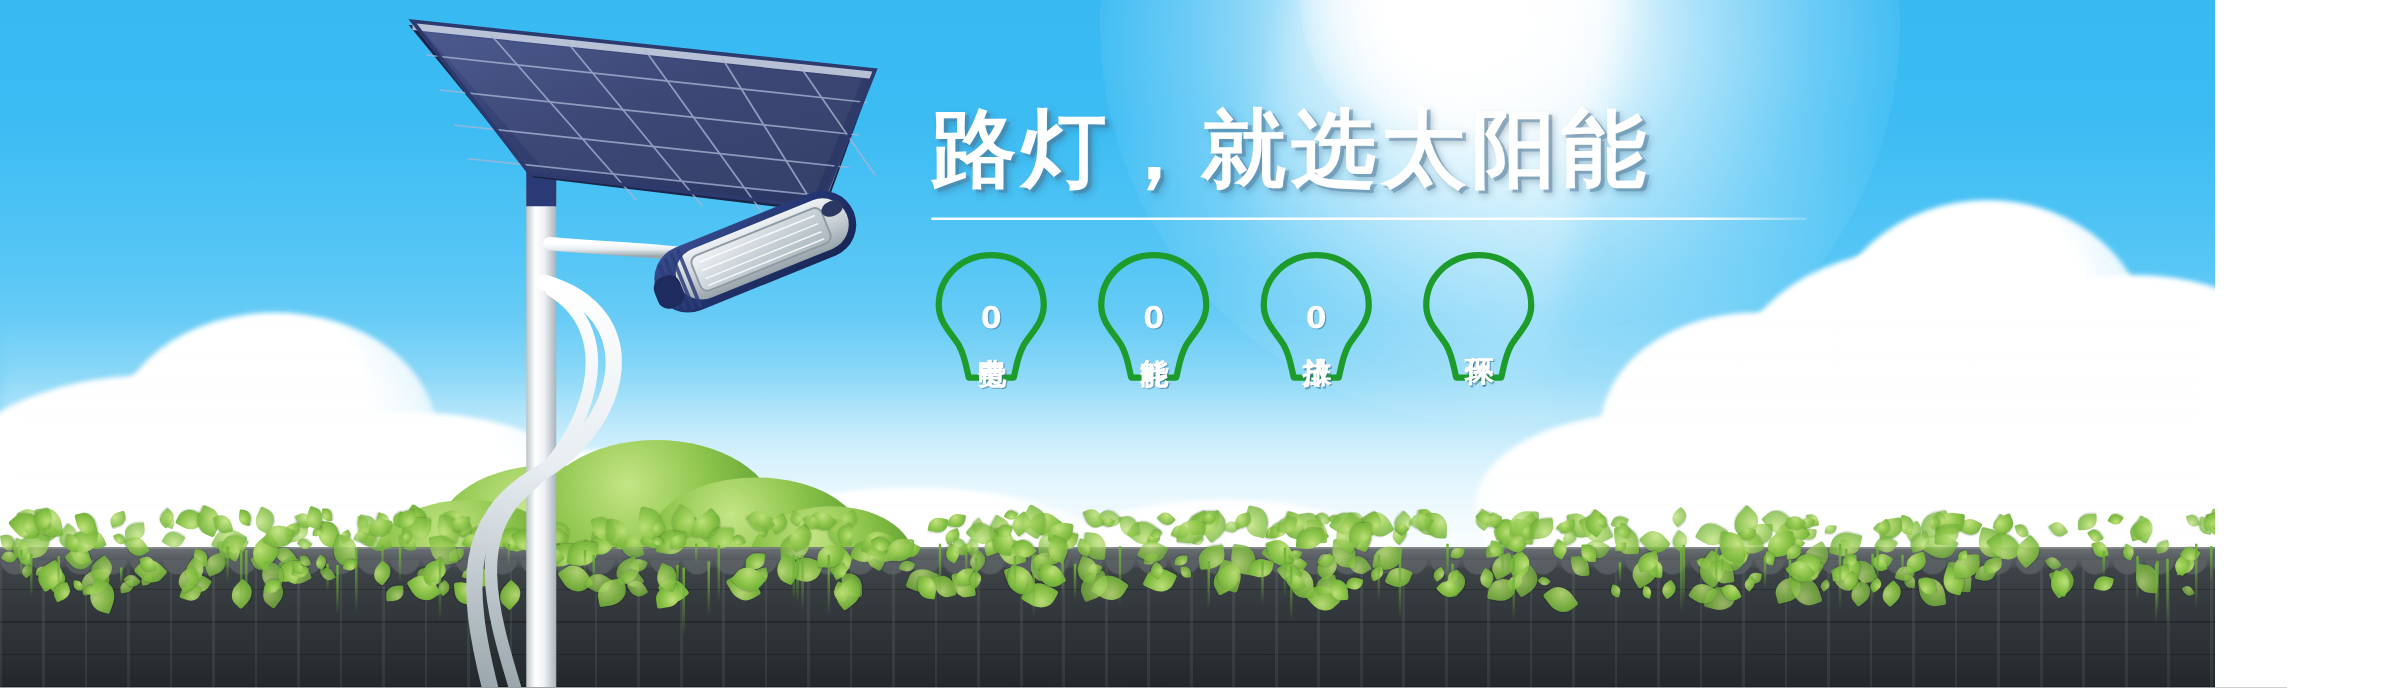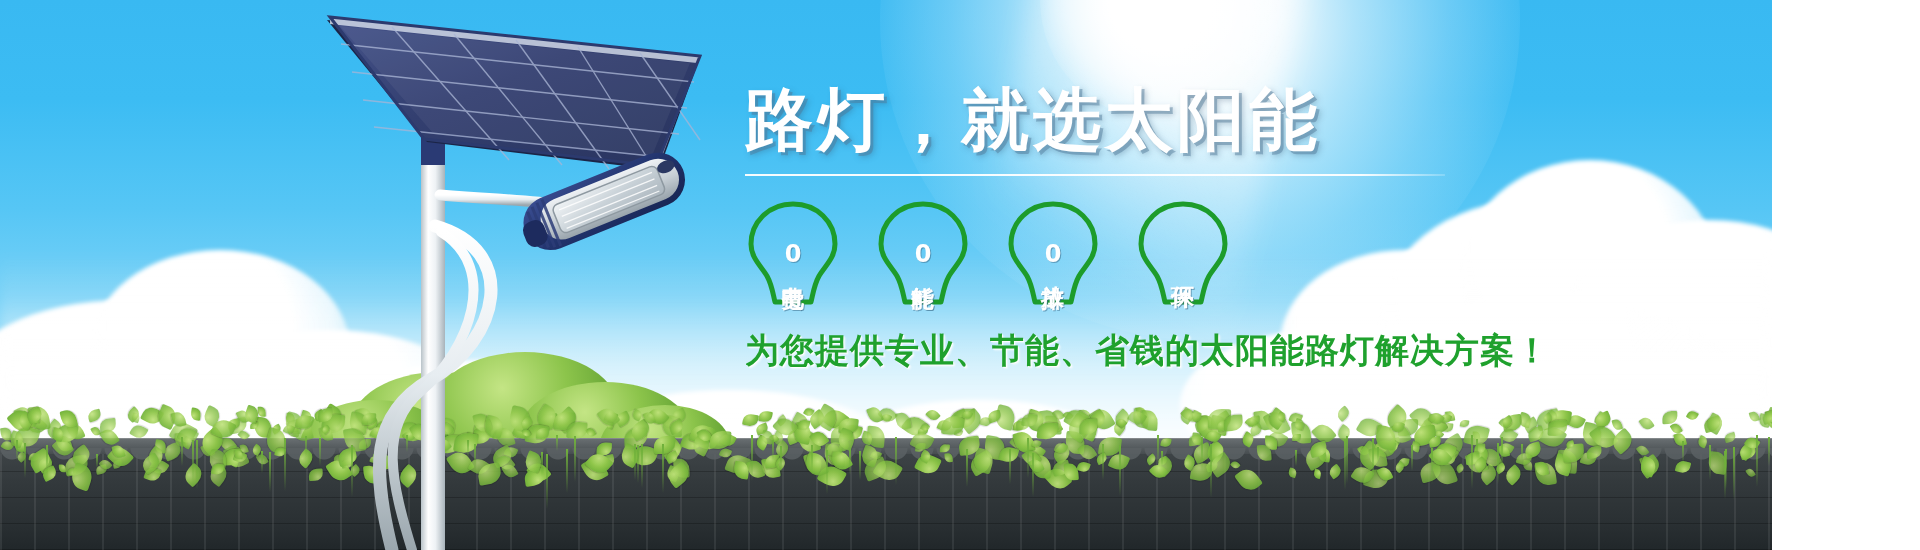--- a/index.html
+++ b/index.html
@@ -948,16 +948,15 @@
           <path d="M48 6 C 72 6, 90 24, 90 46 C 90 60, 80 68, 74 78 C 69 87, 68 96, 66 104 L 30 104 C 28 96, 27 87, 22 78 C 16 68, 6 60, 6 46 C 6 24, 24 6, 48 6 Z" fill="none" stroke="#1d9c2b" stroke-width="5" stroke-linejoin="round"></path>
         </svg>
         <div class="bulb-text">
           <span class="bulb-zero"></span>
           <span class="bulb-label">环保</span>
         </div>
       </div>
 
     </div>
 
-    <div class="tagline">为您提供专业、节能、省钱的太阳能路灯解决方案！</div>
 
   </div>
 </div>
 
 </body></html>

